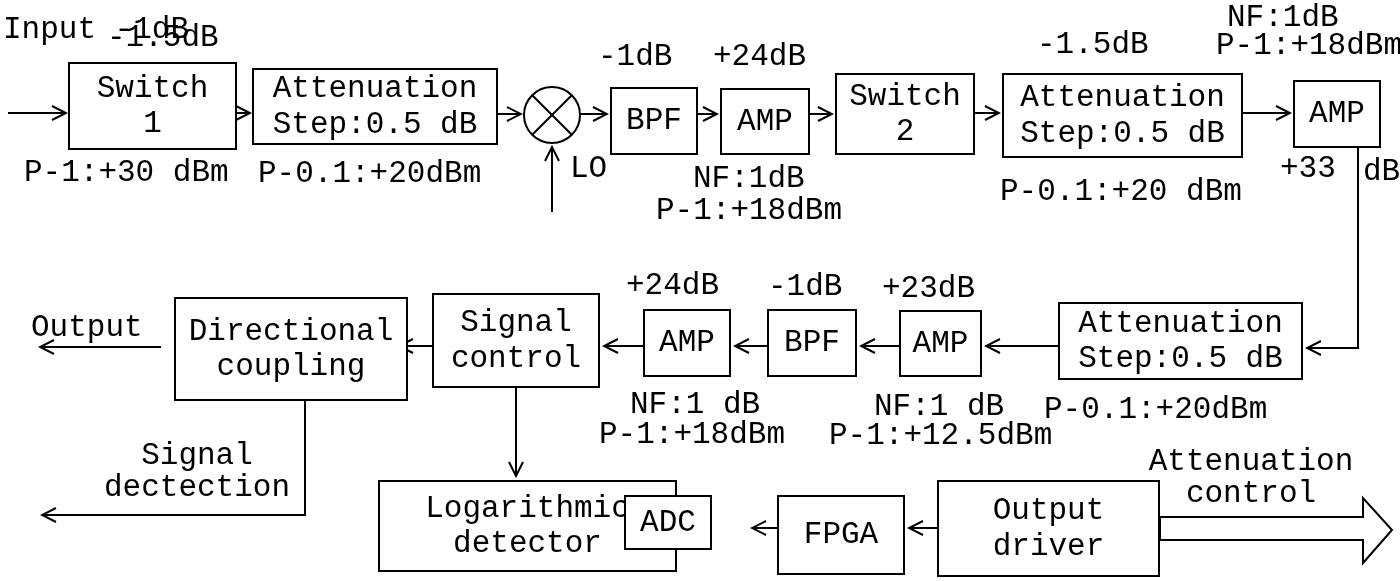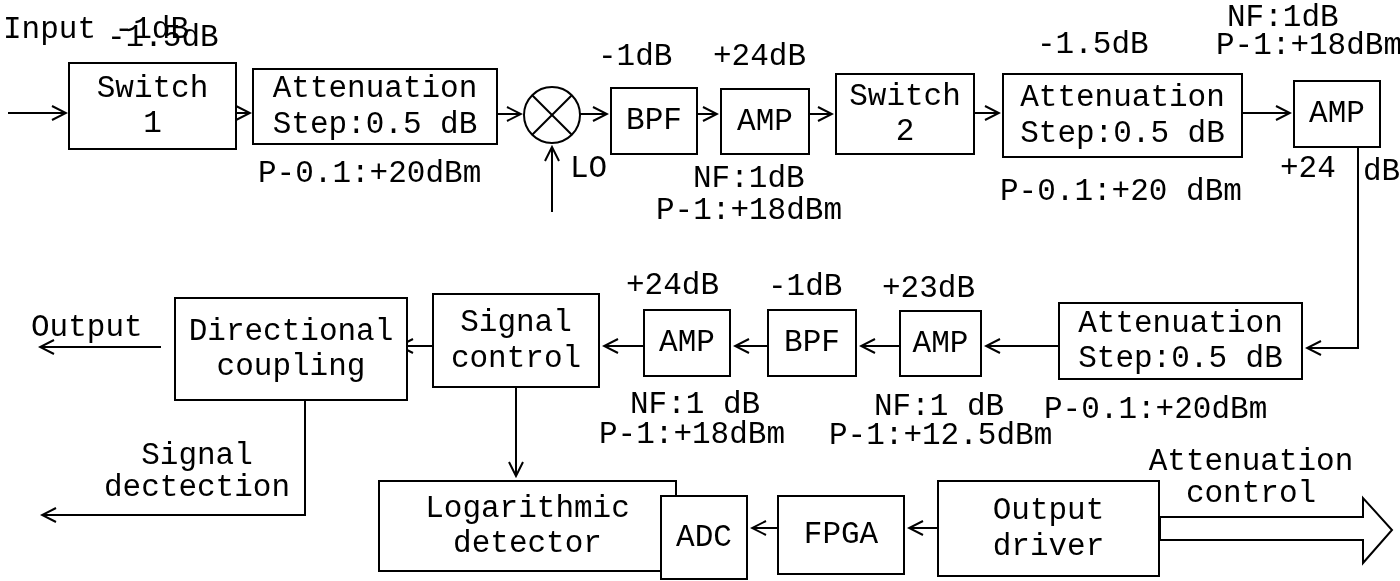--- a/index.html
+++ b/index.html
@@ -125,44 +125,45 @@
   </div>
   <div class="box" style="left:1058px;top:302px;width:245px;height:78px">
     <span>Attenuation</span>
     <span>Step:0.5 dB</span>
   </div>
 
   <div class="box" style="left:378px;top:480px;width:299px;height:92px">
     <span>Logarithmic</span>
     <span>detector</span>
   </div>
-  <div class="box" style="left:660px;top:495px;width:88px;height:85px">
+  <div class="box" style="left:624px;top:495px;width:88px;height:55px">
     <span>ADC</span>
   </div>
   <div class="box" style="left:777px;top:495px;width:128px;height:80px">
     <span>FPGA</span>
   </div>
   <div class="box" style="left:937px;top:480px;width:223px;height:97px">
     <span>Output</span>
     <span>driver</span>
   </div>
 
   <div class="lbl" style="left:3px;top:14px">Input -1dB</div>
+  <div class="lbl" style="left:24px;top:157px">P-1:+30 dBm</div>
   <div class="lbl" style="left:107px;top:22px">-1.5dB</div>
   <div class="lbl" style="left:258px;top:158px">P-0.1:+20dBm</div>
   <div class="lbl" style="left:570px;top:153px">LO</div>
   <div class="lbl" style="left:598px;top:41px">-1dB</div>
   <div class="lbl" style="left:713px;top:41px">+24dB</div>
   <div class="lbl" style="left:693px;top:163px">NF:1dB</div>
   <div class="lbl" style="left:656px;top:195px">P-1:+18dBm</div>
   <div class="lbl" style="left:1037px;top:29px">-1.5dB</div>
   <div class="lbl" style="left:1227px;top:2px">NF:1dB</div>
   <div class="lbl" style="left:1216px;top:30px">P-1:+18dBm</div>
   <div class="lbl" style="left:1000px;top:176px">P-0.1:+20 dBm</div>
-  <div class="lbl" style="left:1280px;top:153px">+24</div>
+  <div class="lbl" style="left:1280px;top:153px">+33</div>
   <div class="lbl" style="left:1363px;top:156px">dB</div>
 
   <div class="lbl" style="left:31px;top:312px">Output</div>
   <div class="lbl" style="left:626px;top:270px">+24dB</div>
   <div class="lbl" style="left:768px;top:271px">-1dB</div>
   <div class="lbl" style="left:882px;top:273px">+23dB</div>
   <div class="lbl" style="left:630px;top:389px">NF:1 dB</div>
   <div class="lbl" style="left:599px;top:419px">P-1:+18dBm</div>
   <div class="lbl" style="left:874px;top:391px">NF:1 dB</div>
   <div class="lbl" style="left:829px;top:420px">P-1:+12.5dBm</div>

